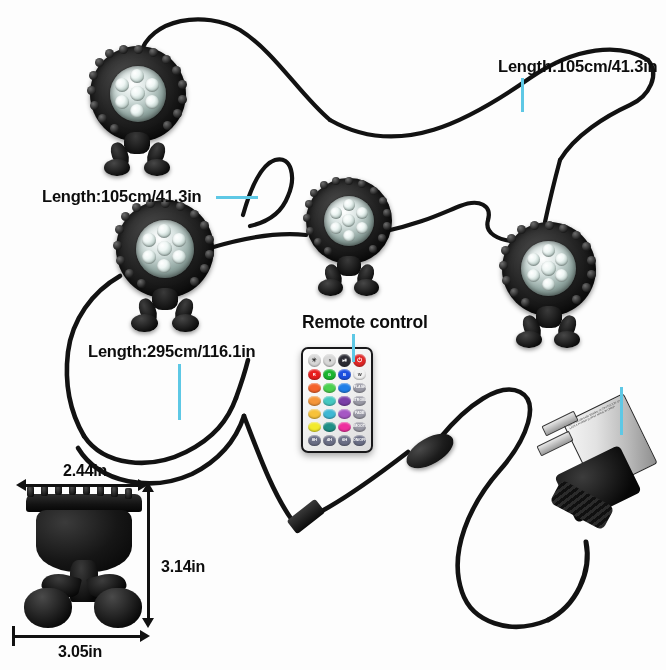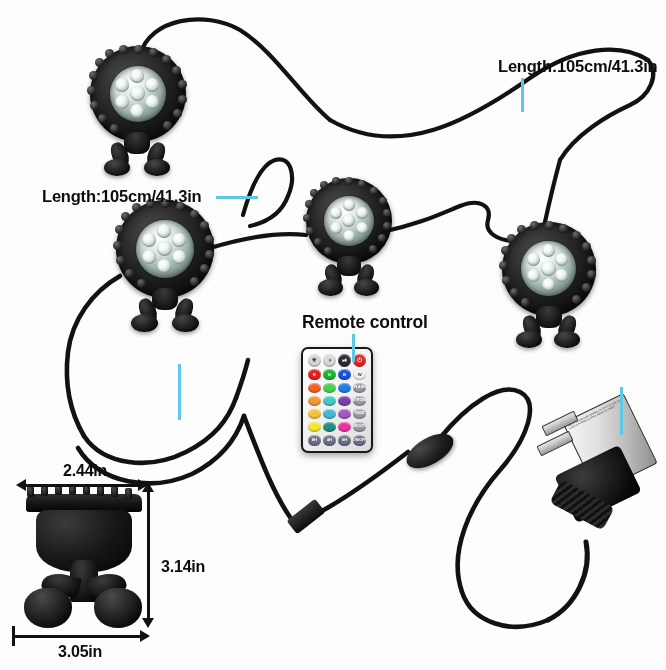--- a/index.html
+++ b/index.html
@@ -451,20 +451,21 @@
         <div class="rbtn gray" style="background: rgb(107, 111, 134); color: rgb(255, 255, 255);">ON/OFF</div>
       </div>
   </div>
 
   <div class="label" style="left:498px; top:57px; font-size:16.5px;">Length:105cm/41.3in</div>
   <div class="lead v" style="left:521px; top:78px; height:34px;"></div>
 
   <div class="label" style="left:42px; top:187px; font-size:16.5px;">Length:105cm/41.3in</div>
   <div class="lead h" style="left:216px; top:196px; width:42px;"></div>
 
+  <div class="label" style="left:88px; top:342px; font-size:16.5px;">Length:295cm/116.1in</div>
   <div class="lead v" style="left:178px; top:364px; height:56px;"></div>
 
   <div class="label" style="left:302px; top:312px; font-size:17.5px;">Remote control</div>
   <div class="lead v" style="left:352px; top:334px; height:28px;"></div>
 
   <div class="lead v" style="left:620px; top:387px; height:48px;"></div>
 
   <div class="label" style="left:63px; top:462px; font-size:16px;">2.44in</div>
   <div class="dimline" style="left:24px; top:484px; width:116px; height:2.5px;"></div>
   <div class="arrowhead" style="left:16px; top:479px; border-top:6px solid transparent; border-bottom:6px solid transparent; border-right:10px solid #111;"></div>

